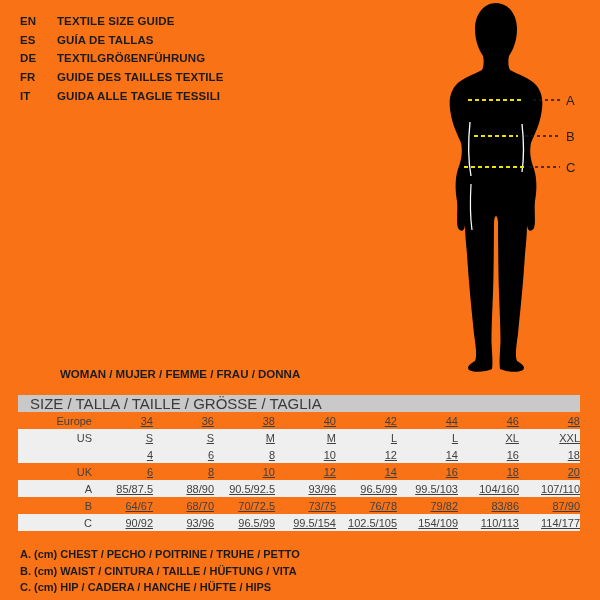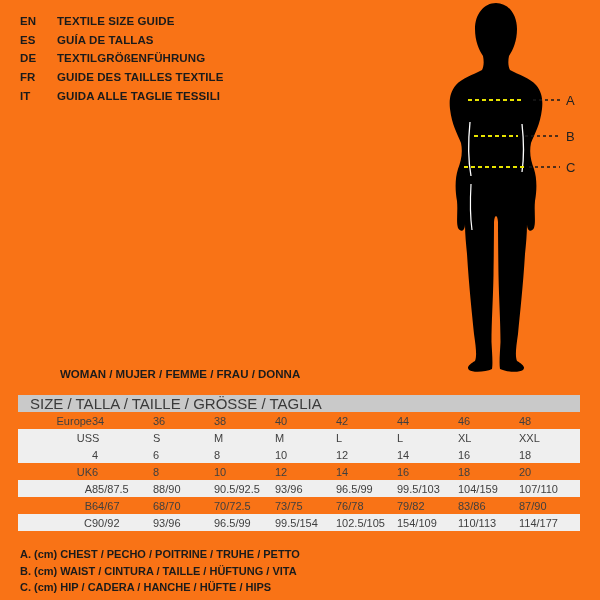--- a/index.html
+++ b/index.html
@@ -37,21 +37,21 @@
     background: #c9c9c9; height: 17px; line-height: 17px;
     padding-left: 12px; font-size: 15px; color: #3a3a3a; white-space: nowrap;
   }
   .trow {
     display: grid; grid-template-columns: 74px repeat(8, 1fr);
     height: 17px; align-items: center;
     font-size: 11px; color: #3f3f3f;
   }
   .trow.shaded { background: #efefef; }
   .tlabel { padding-left: 4px; text-align: right; white-space: nowrap; }
-  .tcell { text-align: left; white-space: nowrap; }
+  .tcell { text-align: right; white-space: nowrap; text-decoration: underline; }
 
   
   .legend { position: absolute; left: 20px; top: 546px; }
   .legend-item {
     font-size: 11px; font-weight: bold; color: #1b1b1b;
     line-height: 16.5px; white-space: nowrap;
   }
 </style>
 </head>
 <body>
@@ -188,21 +188,21 @@
           <span class="tcell">20</span>
         </div>
         <div class="trow shaded">
           <span class="tlabel">A</span>
           <span class="tcell">85/87.5</span>
           <span class="tcell">88/90</span>
           <span class="tcell">90.5/92.5</span>
           <span class="tcell">93/96</span>
           <span class="tcell">96.5/99</span>
           <span class="tcell">99.5/103</span>
-          <span class="tcell">104/159</span>
+          <span class="tcell">104/160</span>
           <span class="tcell">107/110</span>
         </div>
         <div class="trow">
           <span class="tlabel">B</span>
           <span class="tcell">64/67</span>
           <span class="tcell">68/70</span>
           <span class="tcell">70/72.5</span>
           <span class="tcell">73/75</span>
           <span class="tcell">76/78</span>
           <span class="tcell">79/82</span>

